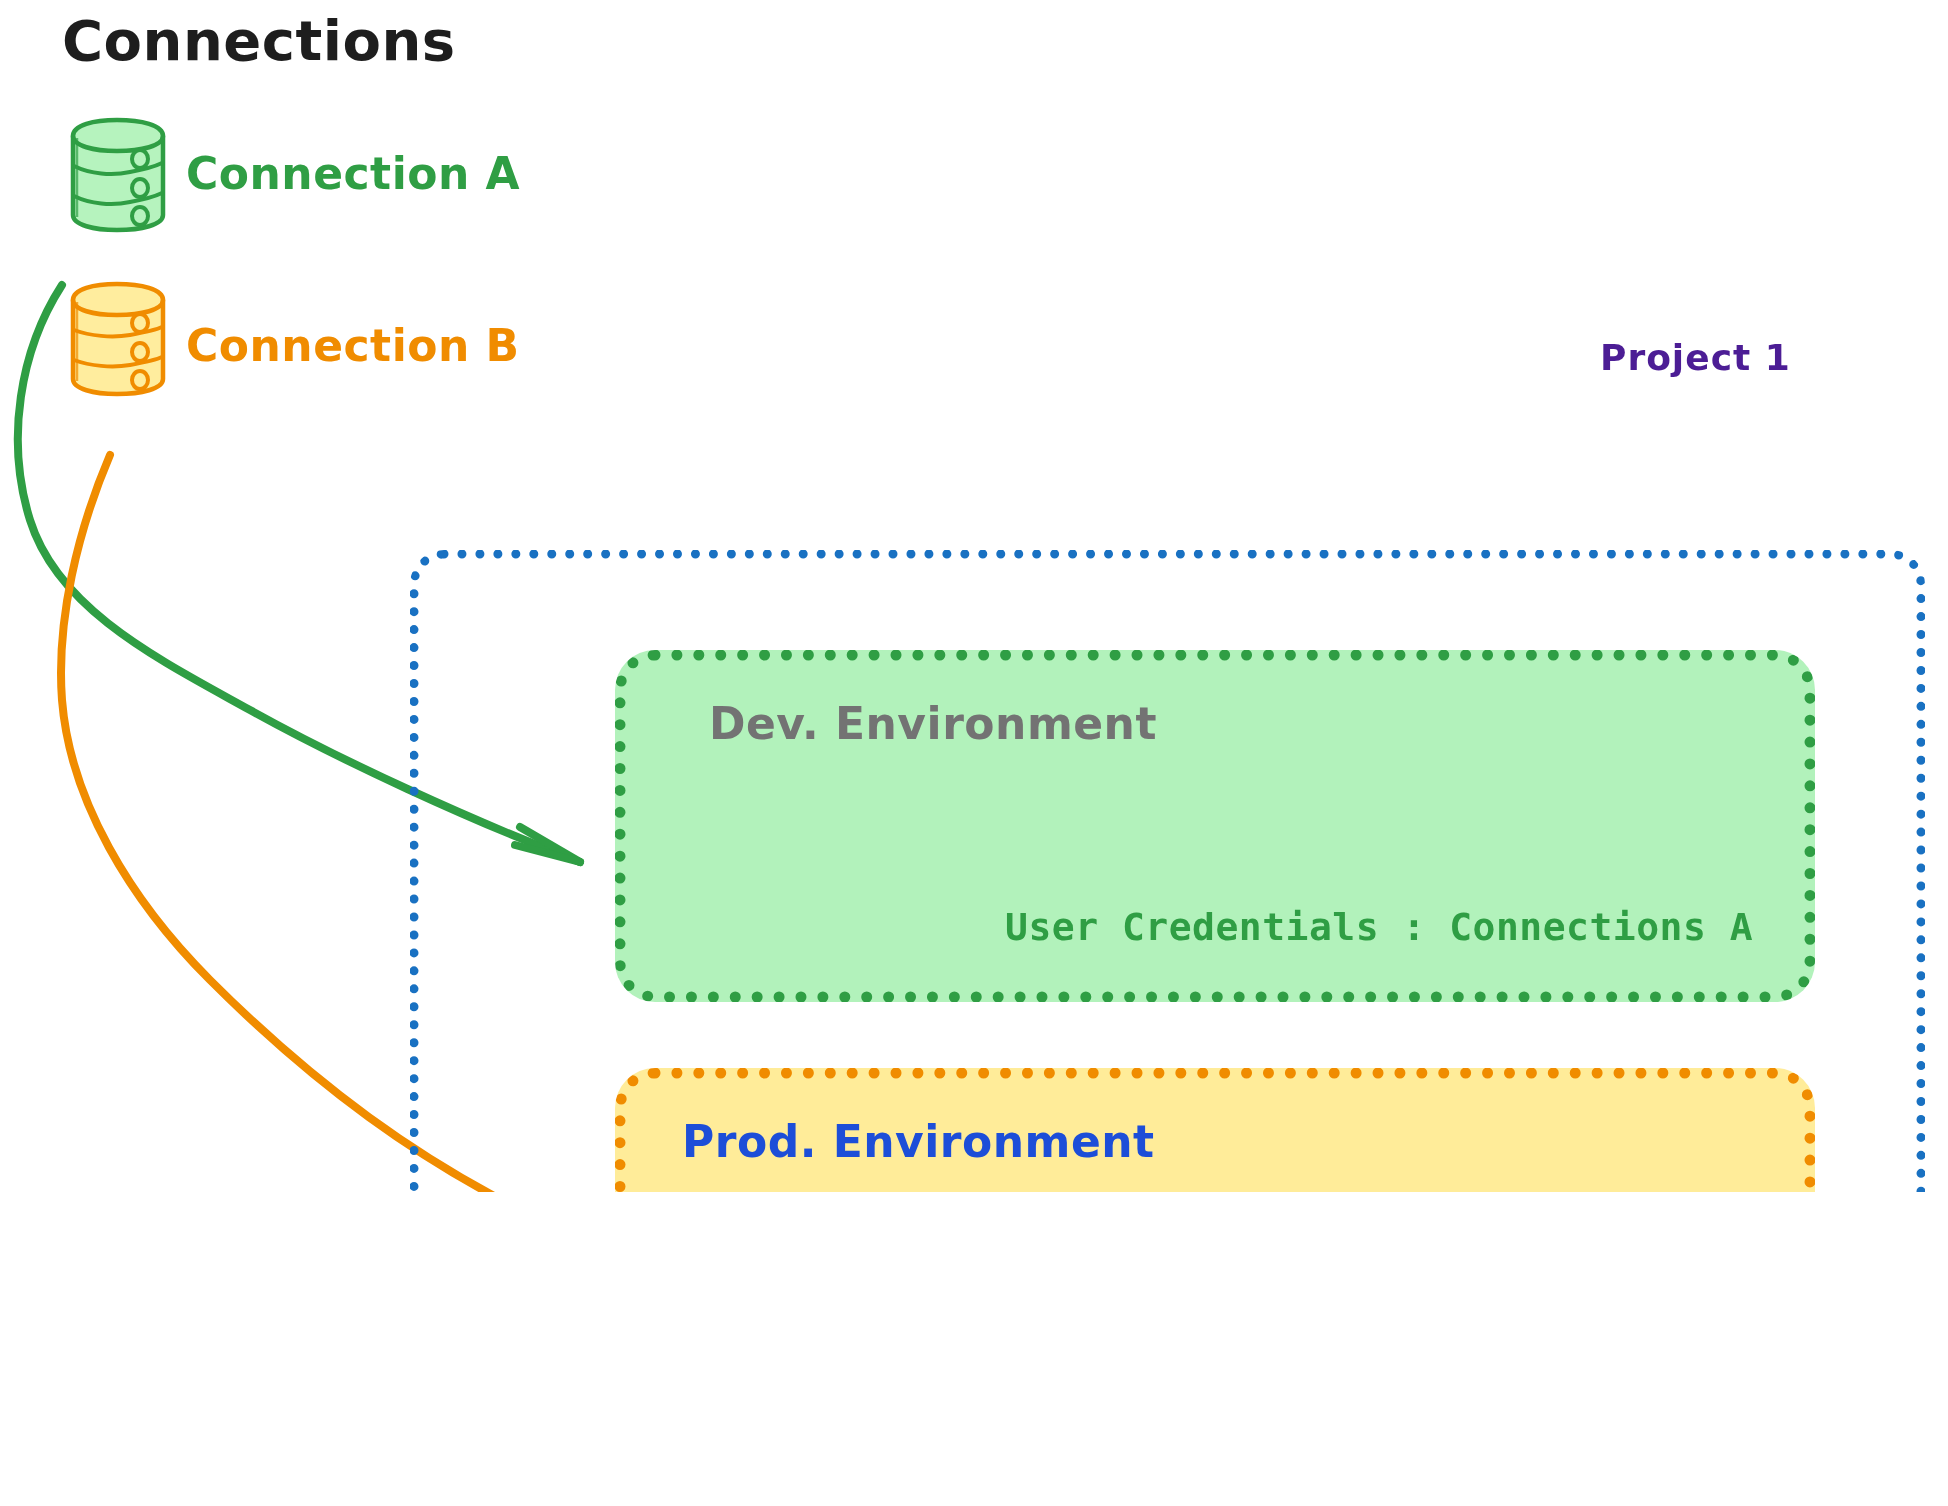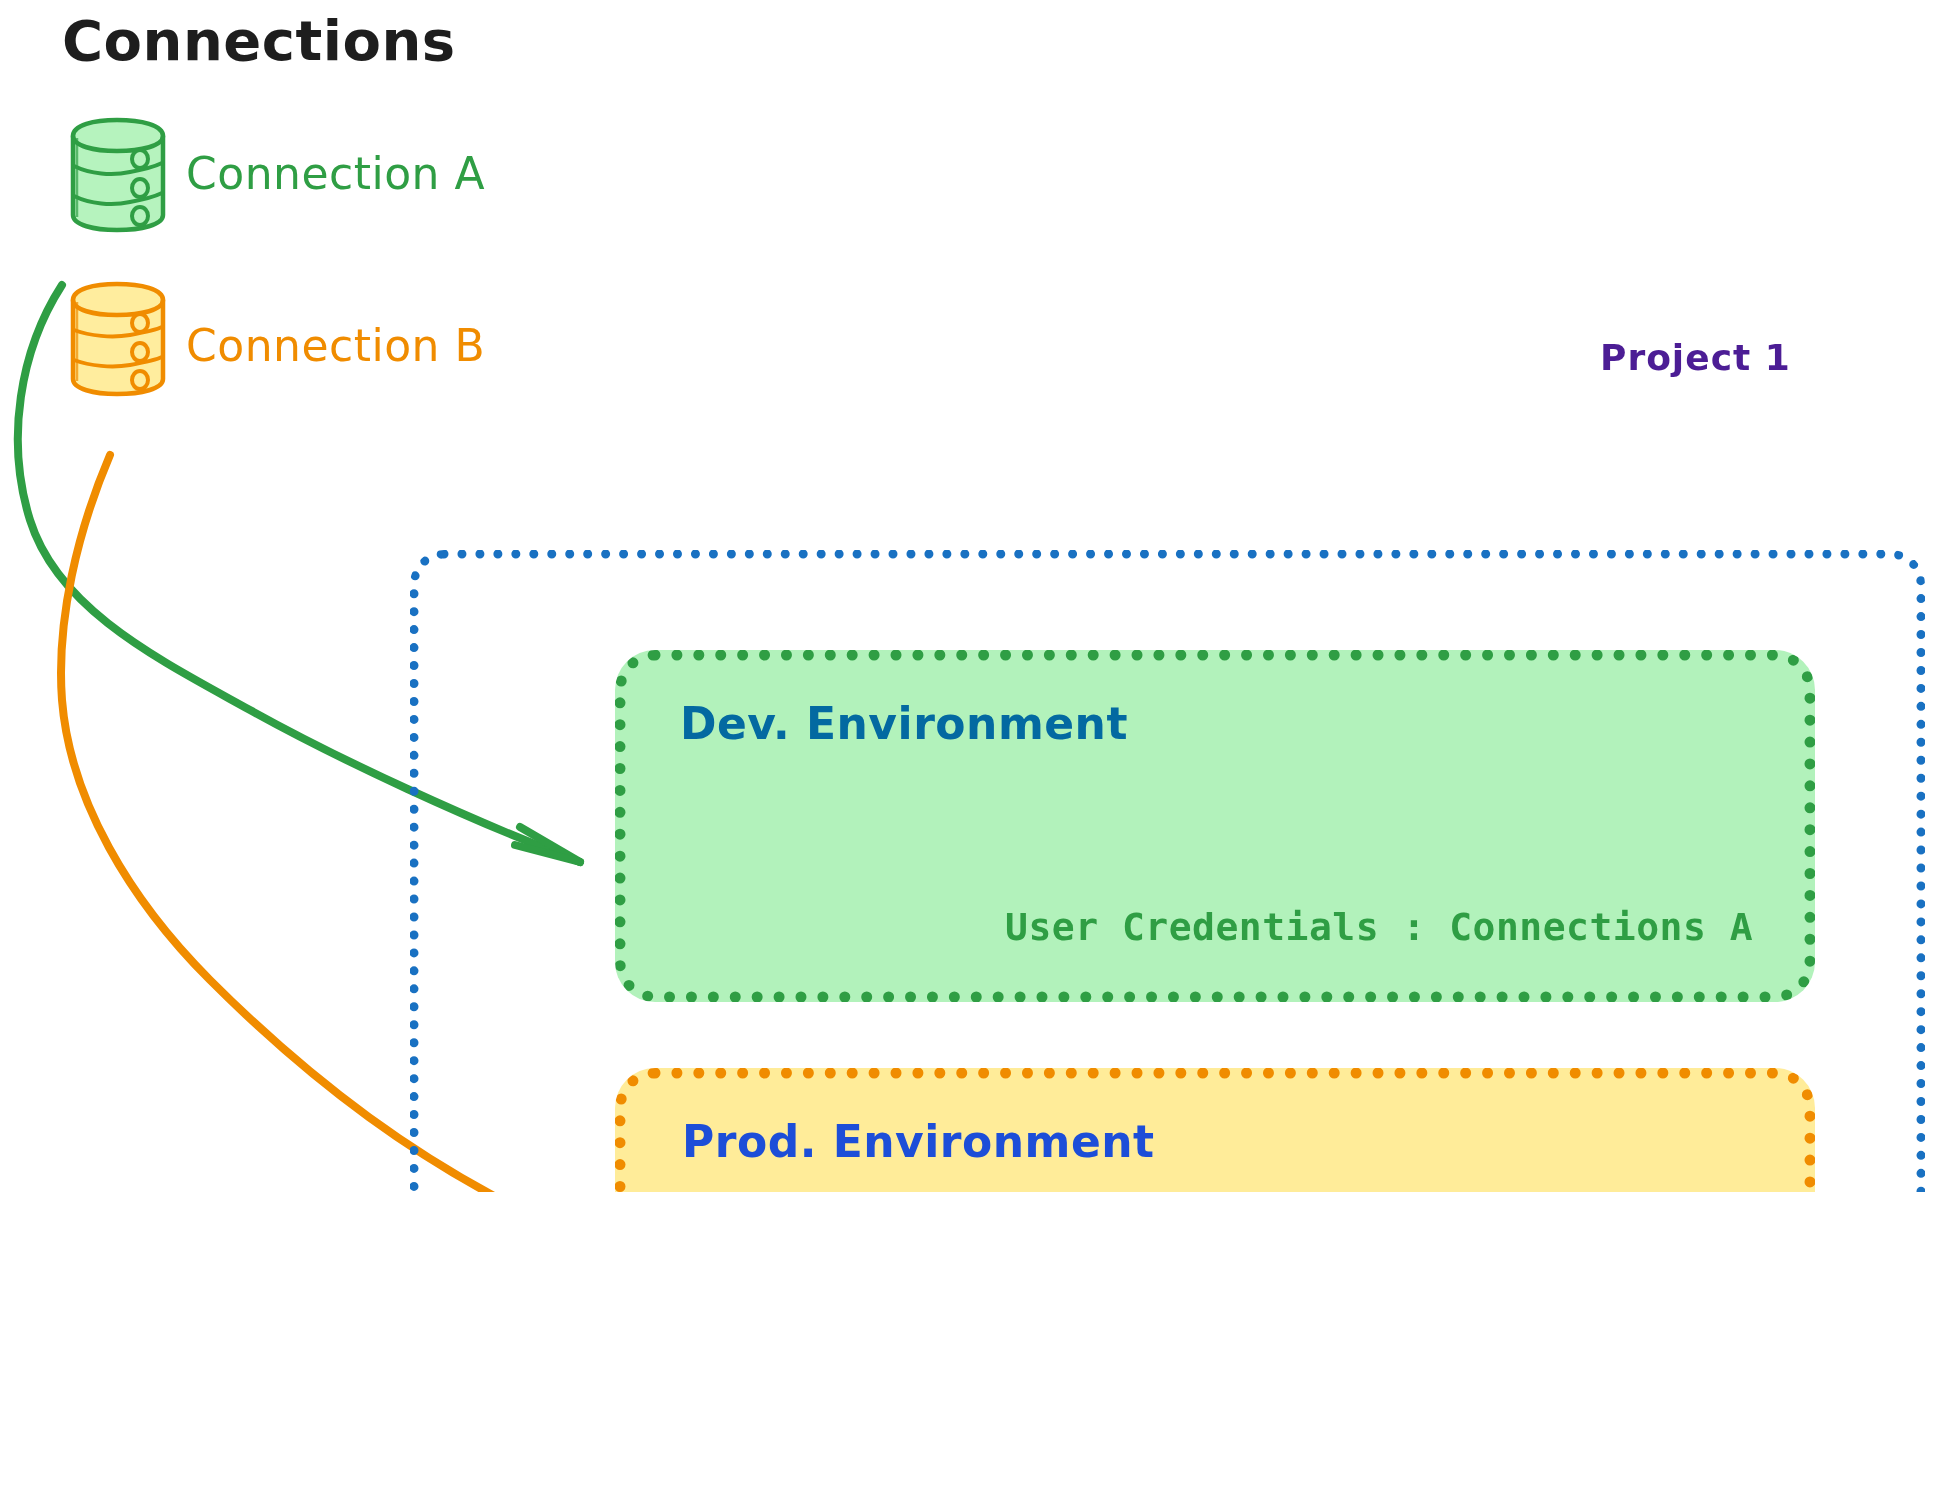--- a/index.html
+++ b/index.html
@@ -38,21 +38,21 @@
     color: #1e1e1e;
     letter-spacing: 0.5px;
     white-space: nowrap;
   }
 
   
   .conn-label {
     position: absolute;
     font-family: "DejaVu Sans", sans-serif;
     font-size: 44px;
-    font-weight: 400;
+    font-weight: 700;
     white-space: nowrap;
     letter-spacing: 0.5px;
   }
   #conn-a-label {
     left: 186px;
     top: 148px;
     color: #2f9e44;
   }
   #conn-b-label {
     left: 186px;
@@ -110,23 +110,23 @@
   
   .env-title {
     position: absolute;
     font-family: "DejaVu Sans", sans-serif;
     font-size: 44px;
     font-weight: 600;
     white-space: nowrap;
     letter-spacing: 0.5px;
   }
   #dev-env-title {
-    left: 680px;
+    left: 709px;
     top: 698px;
-    color: #0369a1;
+    color: #737373;
   }
   #prod-env-title {
     left: 682px;
     top: 1116px;
     color: #1d4ed8;
   }
 
   
   .cred-line {
     position: absolute;

